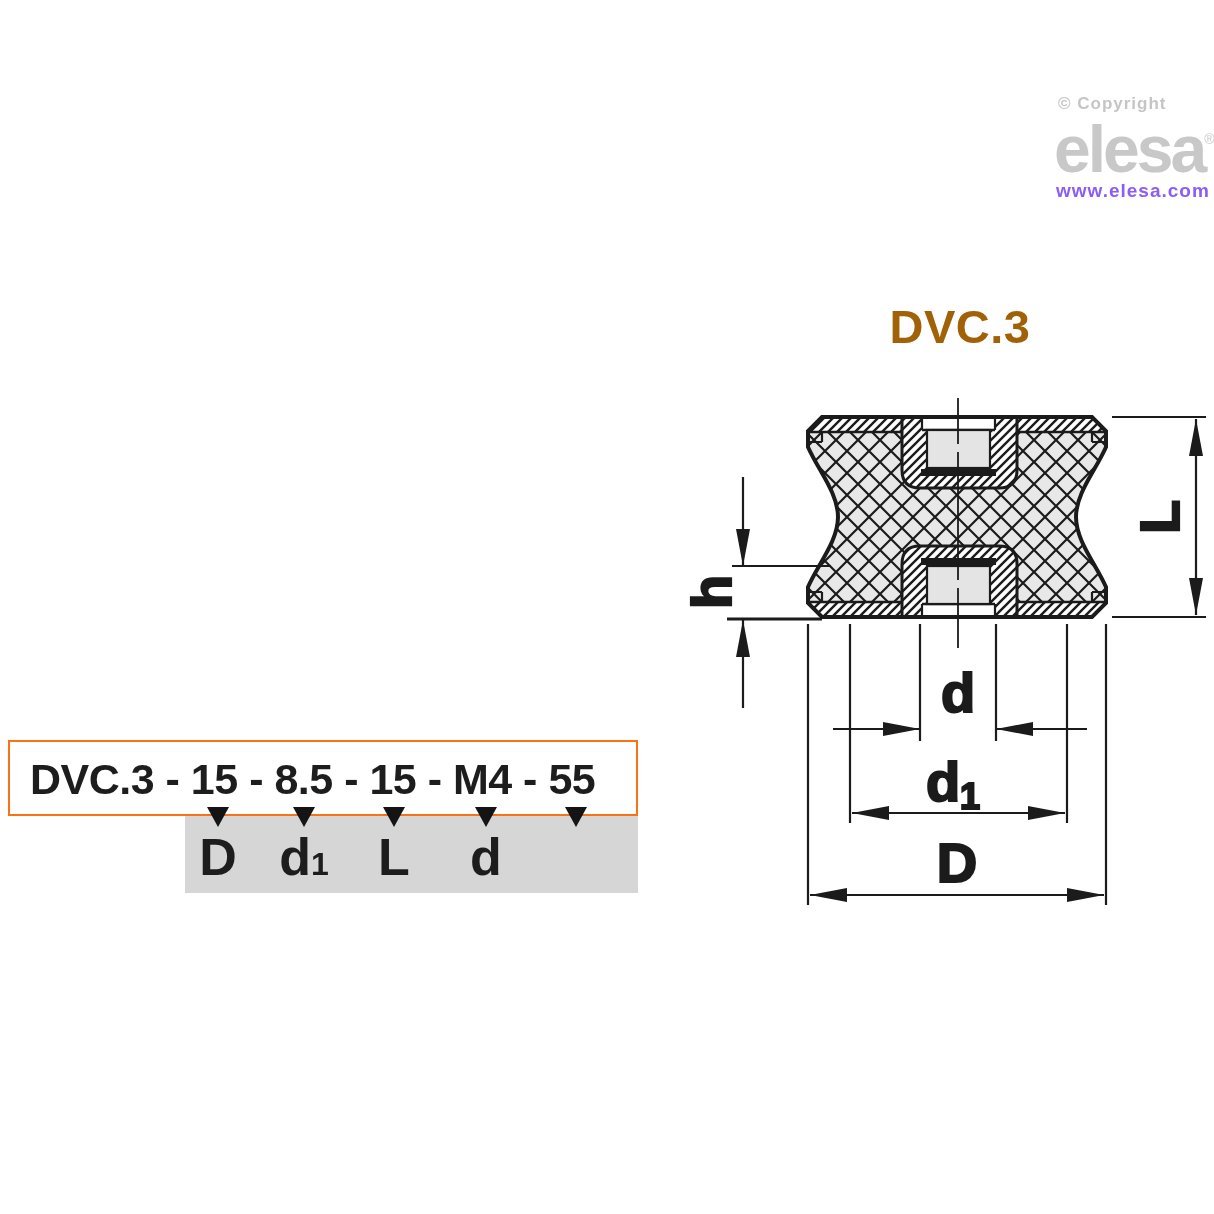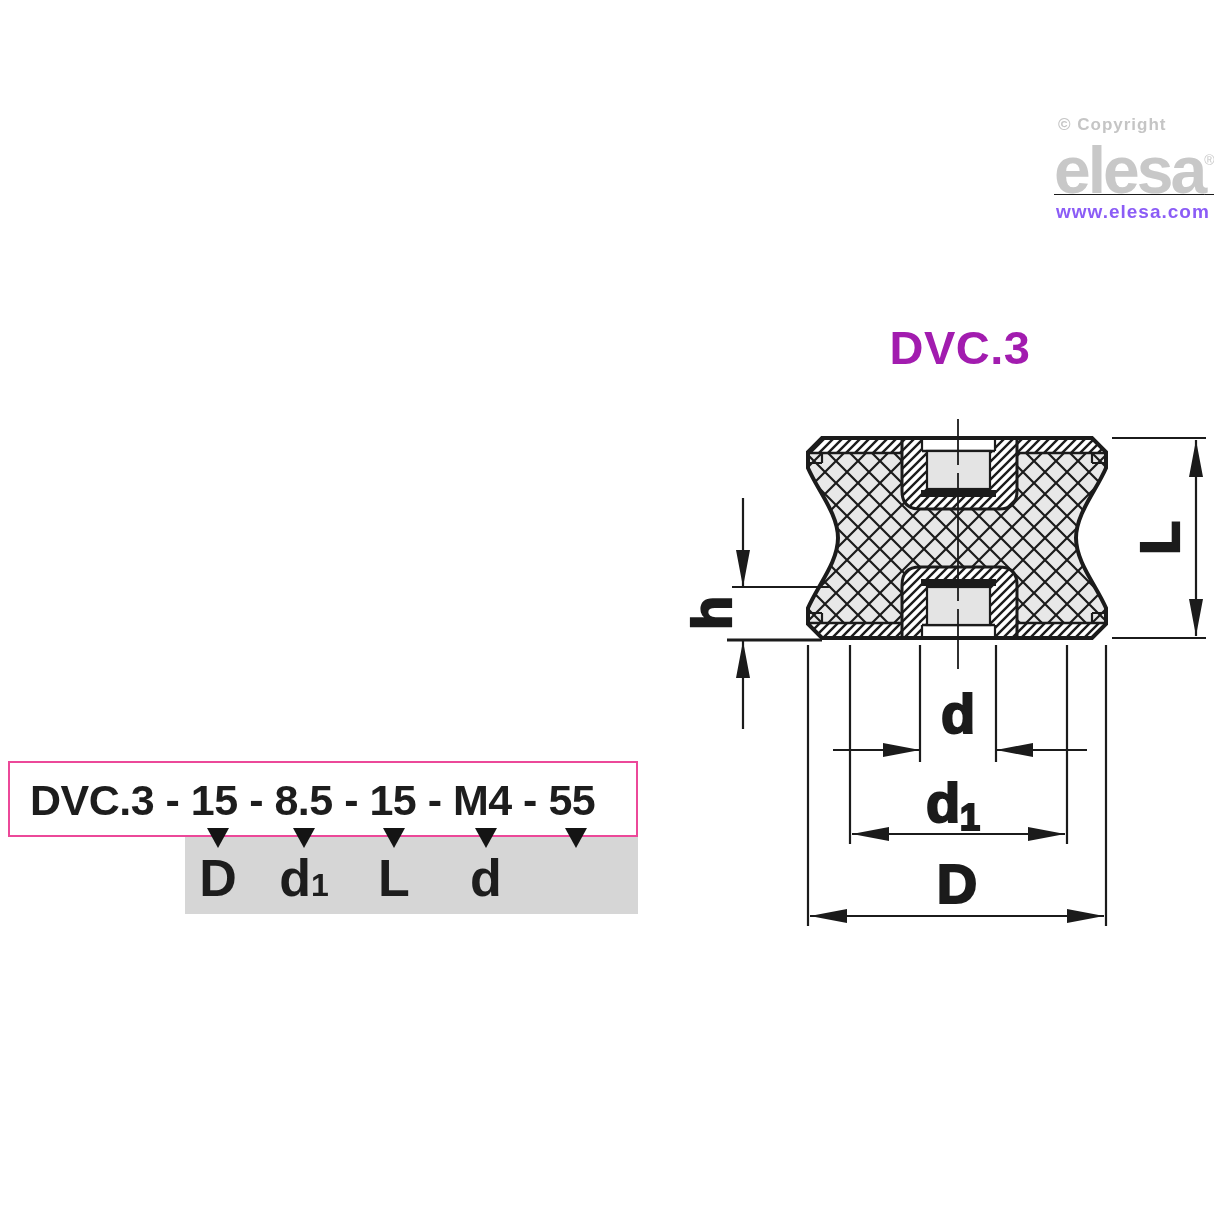--- a/index.html
+++ b/index.html
@@ -1,41 +1,41 @@
 <!DOCTYPE html>
 <html><head>
 <meta charset="utf-8">
 <style>
   html,body{margin:0;padding:0;background:#ffffff;}
   .page{position:relative;width:1214px;height:914px;background:#ffffff;overflow:hidden;
-        font-family:"Liberation Sans",sans-serif;color:#1b1b1b;margin-top:21px;}
+        font-family:"Liberation Sans",sans-serif;color:#1b1b1b;}
 
   
   .logo{position:absolute;left:1050px;top:90px;width:160px;}
   .logo .copyright{position:absolute;left:8px;top:4px;font-size:17px;letter-spacing:1px;
                    color:#c5c5c5;font-weight:bold;white-space:nowrap;}
-  .logo .brand-row{position:absolute;left:4px;top:26px;white-space:nowrap;text-decoration:underline;}
+  .logo .brand-row{position:absolute;left:4px;top:26px;white-space:nowrap;}
   .logo .brand{font-size:66px;font-weight:bold;letter-spacing:-3px;color:#c8c8c8;line-height:1;}
   .logo .reg{font-size:14px;color:#c8c8c8;vertical-align:28px;}
   .logo .website{position:absolute;left:6px;top:90px;font-size:19px;letter-spacing:1px;
                  color:#8b5cf6;font-weight:bold;white-space:nowrap;}
 
   
   .title{position:absolute;left:848px;top:299px;width:224px;text-align:center;
-         font-size:47px;font-weight:bold;color:#a21caf;letter-spacing:0.5px;}
+         font-size:47px;font-weight:bold;color:#a16207;letter-spacing:0.5px;}
 
   
   svg.draw{position:absolute;left:0;top:0;width:1214px;height:1214px;}
   svg.draw text{font-family:"Liberation Sans",sans-serif;font-weight:bold;
                 font-size:56px;fill:#1b1b1b;}
   svg.draw tspan.svgsub{font-size:36px;}
 
   
   .order-white{position:absolute;left:8px;top:740px;width:630px;height:76px;
-               background:#ffffff;border:2px solid #ec4899;box-sizing:border-box;overflow:hidden;}
+               background:#ffffff;border:2px solid #f97316;box-sizing:border-box;overflow:hidden;}
   .order-code{position:absolute;left:20px;top:13px;font-size:43px;font-weight:bold;
               color:#1d1d1d;white-space:nowrap;letter-spacing:-0.5px;}
   .order-gray{position:absolute;left:185px;top:816px;width:453px;height:77px;background:#d6d6d6;}
   .tri{position:absolute;top:807px;width:0;height:0;
        border-left:11px solid transparent;border-right:11px solid transparent;
        border-top:20px solid #141414;}
   .col-label{position:absolute;top:831px;transform:translateX(-50%);
              font-size:52px;font-weight:bold;color:#1d1d1d;white-space:nowrap;line-height:1;}
   .col-label .sub{font-size:32px;font-weight:bold;}
   .col-label.shore{top:842px;}

